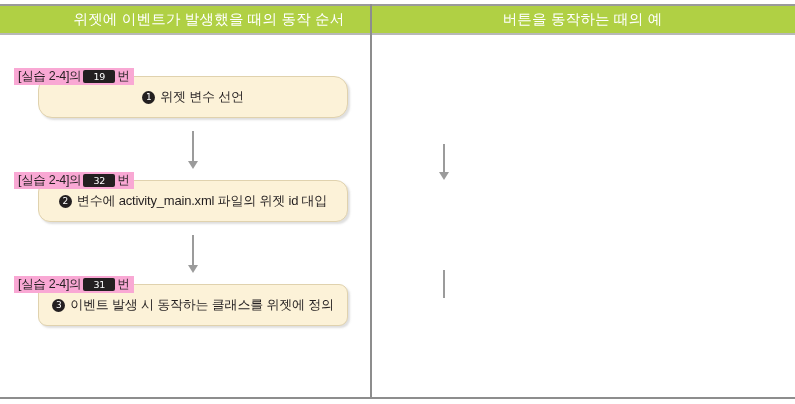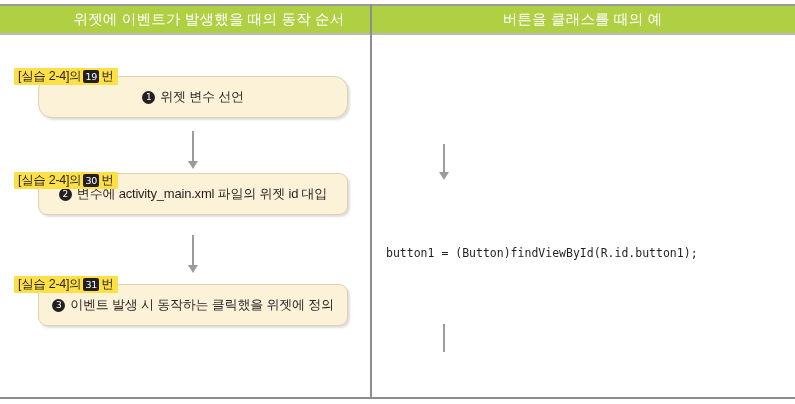--- a/index.html
+++ b/index.html
@@ -111,34 +111,34 @@
     margin-right: 5px;
     vertical-align: 1px;
     font-family: "DejaVu Sans", sans-serif;
   }
   
   .step-label {
     position: absolute;
     left: 14px;
     height: 17px;
     padding: 0 4px;
-    background: #fde047;
+    background: #f9a8d4;
     display: flex;
     align-items: center;
     font-size: 12.5px;
     color: #231f20;
     white-space: nowrap;
     z-index: 3;
     letter-spacing: -0.3px;
   }
   .num-badge {
     display: inline-block;
     min-width: 14px;
     height: 13px;
-    padding: 0 1px;
+    padding: 0 9px;
     margin: 0 2px;
     background: #231f20;
     color: #ffffff;
     font-size: 9.5px;
     line-height: 13px;
     text-align: center;
     border-radius: 2px;
     font-family: "DejaVu Sans", sans-serif;
   }
 
@@ -186,21 +186,21 @@
     width: 14px;
   }
 </style>
 </head>
 <body>
 
 <div id="figure">
 
   <div id="header-band">
     <div class="header-cell" id="header-cell-left">위젯에 이벤트가 발생했을 때의 동작 순서</div>
-    <div class="header-cell" id="header-cell-right">버튼을 클래스를 때의 예</div>
+    <div class="header-cell" id="header-cell-right">버튼을 동작하는 때의 예</div>
   </div>
   <div id="header-underline"></div>
 
   <div id="divider"></div>
   <div id="bottom-rule"></div>
 
   <div class="step" style="top:66px;">
     <div class="step-box" style="top:10px;border-radius:14px;">
       <div class="step-text">
         <span class="bullet">1</span><span>위젯 변수 선언</span>
@@ -212,60 +212,59 @@
       <span>번</span>
     </div>
   </div>
 
   <div class="arrow" style="top:131px; height:40px;">
     <div class="arrow-shaft" style="height:32px;"></div>
     <div class="arrow-head" style="top:30px;"></div>
   </div>
 
   <div class="step" style="top:170px;">
-    <div class="step-box" style="top:3px;">
+    <div class="step-box" style="top:10px;border-radius:12px;">
       <div class="step-text">
         <span class="bullet">2</span><span>변수에 activity_main.xml 파일의 위젯 id 대입</span>
       </div>
     </div>
     <div class="step-label" style="top:2px;">
       <span>[실습 2-4]의</span>
-      <span class="num-badge">30</span>
+      <span class="num-badge">32</span>
       <span>번</span>
     </div>
   </div>
 
   <div class="arrow" style="top:235px; height:40px;">
     <div class="arrow-shaft" style="height:32px;"></div>
     <div class="arrow-head" style="top:30px;"></div>
   </div>
 
   <div class="step" style="top:274px;">
     <div class="step-box" style="top:10px;">
       <div class="step-text">
-        <span class="bullet">3</span><span>이벤트 발생 시 동작하는 클릭했을 위젯에 정의</span>
+        <span class="bullet">3</span><span>이벤트 발생 시 동작하는 클래스를 위젯에 정의</span>
       </div>
     </div>
     <div class="step-label" style="top:2px;">
       <span>[실습 2-4]의</span>
       <span class="num-badge">31</span>
       <span>번</span>
     </div>
   </div>
 
   <div id="code-area">
 
     <div class="code-gap-lg" style="position:relative;">
       <div class="arrow-code" style="top:10px; height:40px;">
         <div class="arrow-shaft" style="height:30px;"></div>
         <div class="arrow-head" style="top:28px;"></div>
       </div>
     </div>
 
-    <div class="code-line">button1 = (Button)findViewById(R.id.button1);</div>
 
     <div class="code-gap-md" style="position:relative;">
       <div class="arrow-code" style="top:8px; height:40px;">
         <div class="arrow-shaft" style="height:28px;"></div>
         
       </div>
     </div>
 
     
     

